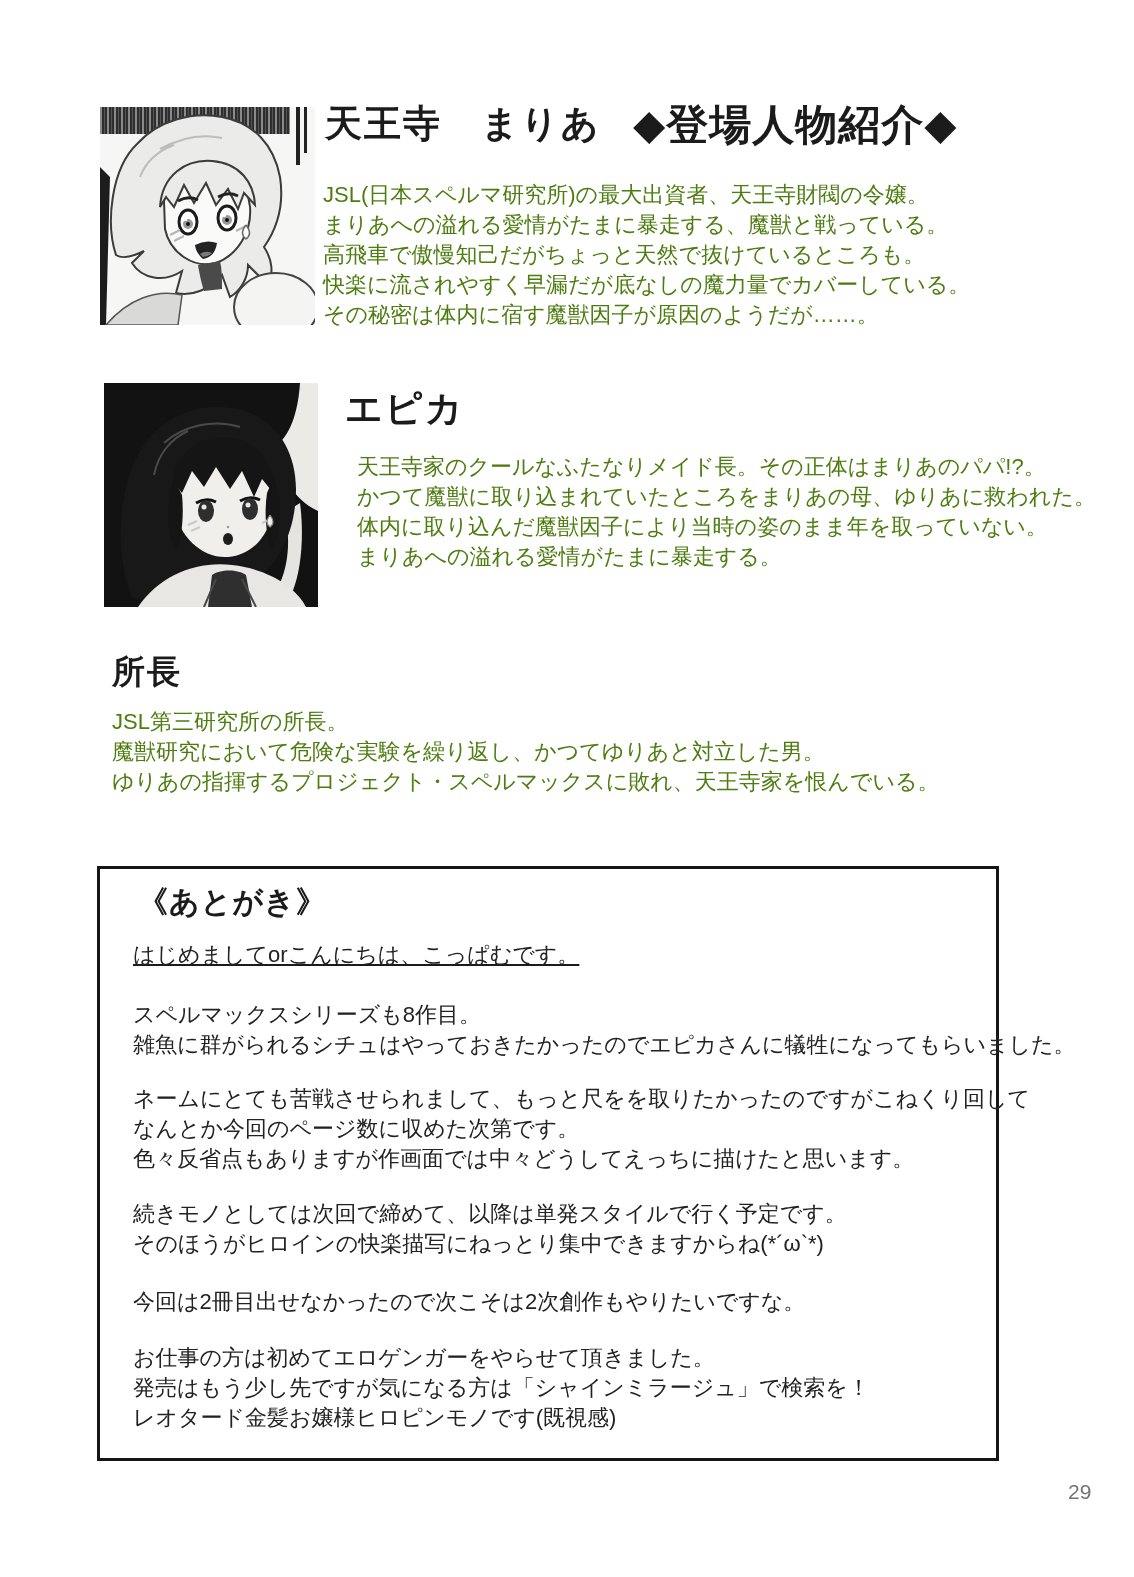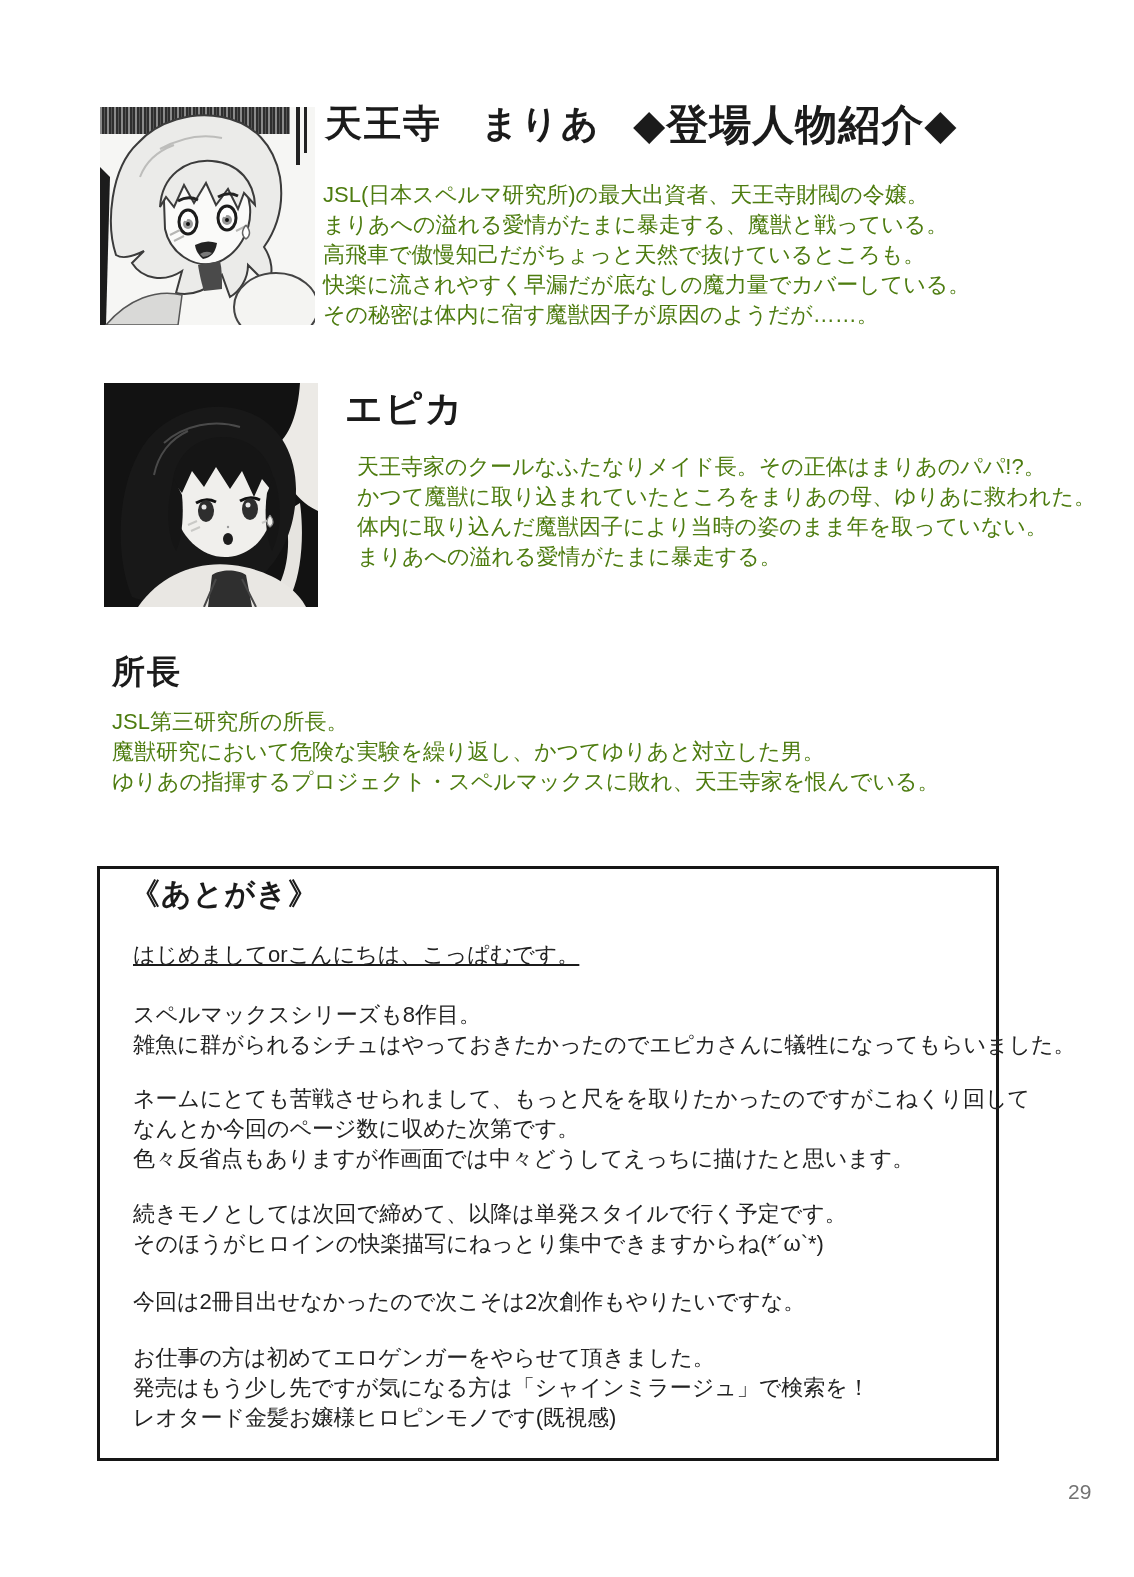--- a/index.html
+++ b/index.html
@@ -134,21 +134,21 @@
   </div>
 
   <div class="abs char-name-lg" style="left:112px;top:652px;">所長</div>
   <div class="abs desc" style="left:112px;top:707px;">
     <div class="line">JSL第三研究所の所長。</div>
     <div class="line">魔獣研究において危険な実験を繰り返し、かつてゆりあと対立した男。</div>
     <div class="line">ゆりあの指揮するプロジェクト・スペルマックスに敗れ、天王寺家を恨んでいる。</div>
   </div>
 
   <section class="abs afterword-box" style="left:97px;top:866px;width:896px;height:589px;">
-    <h2 class="abs afterword-title" style="left:30px;top:7px;margin:0;">《あとがき》</h2>
+    <h2 class="abs afterword-title" style="left:30px;top:7px;margin:8px;">《あとがき》</h2>
 
     <div class="abs para" style="left:33px;top:71px;text-decoration:underline;">
       <div class="line">はじめましてorこんにちは、こっぱむです。</div>
     </div>
 
     <div class="abs para" style="left:33px;top:131px;">
       <div class="line">スペルマックスシリーズも8作目。</div>
       <div class="line">雑魚に群がられるシチュはやっておきたかったのでエピカさんに犠牲になってもらいました。</div>
     </div>
 

